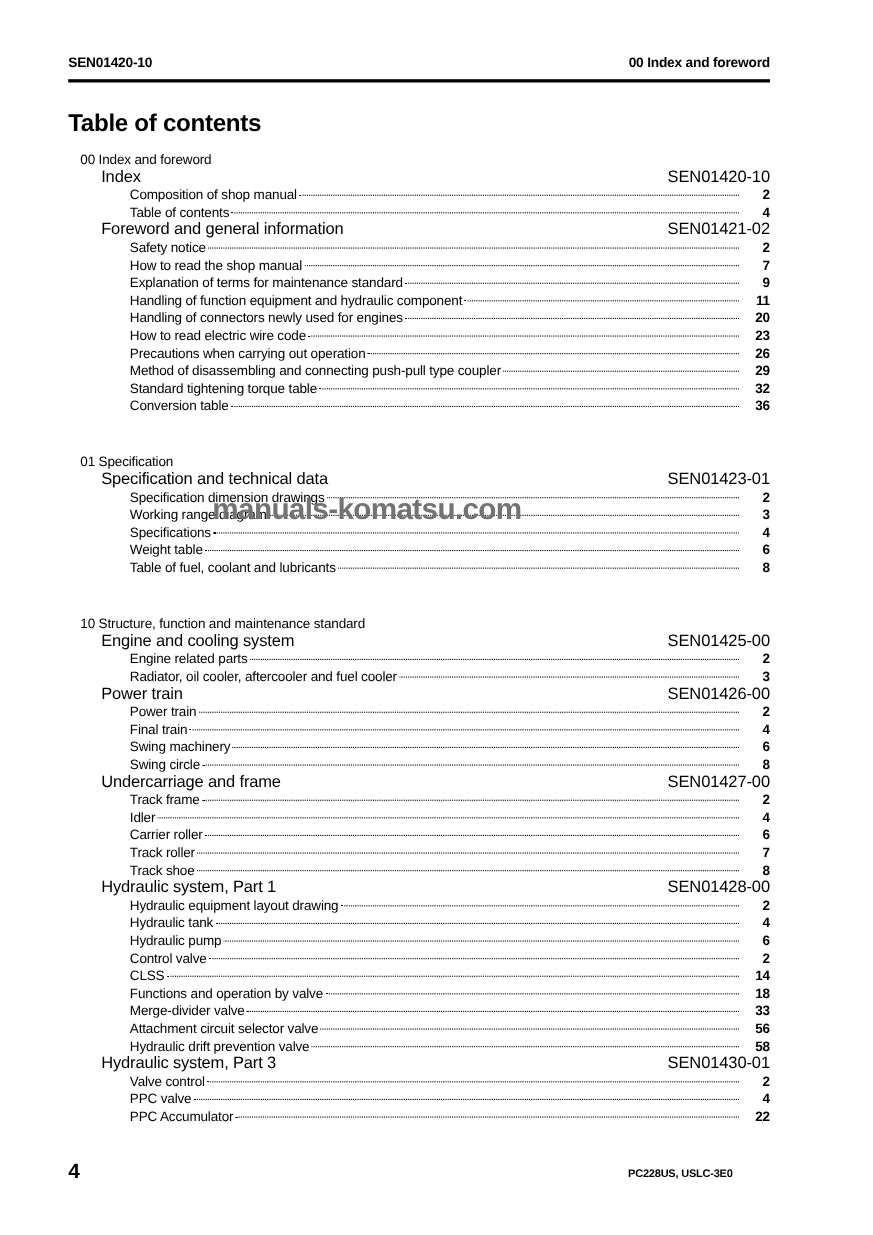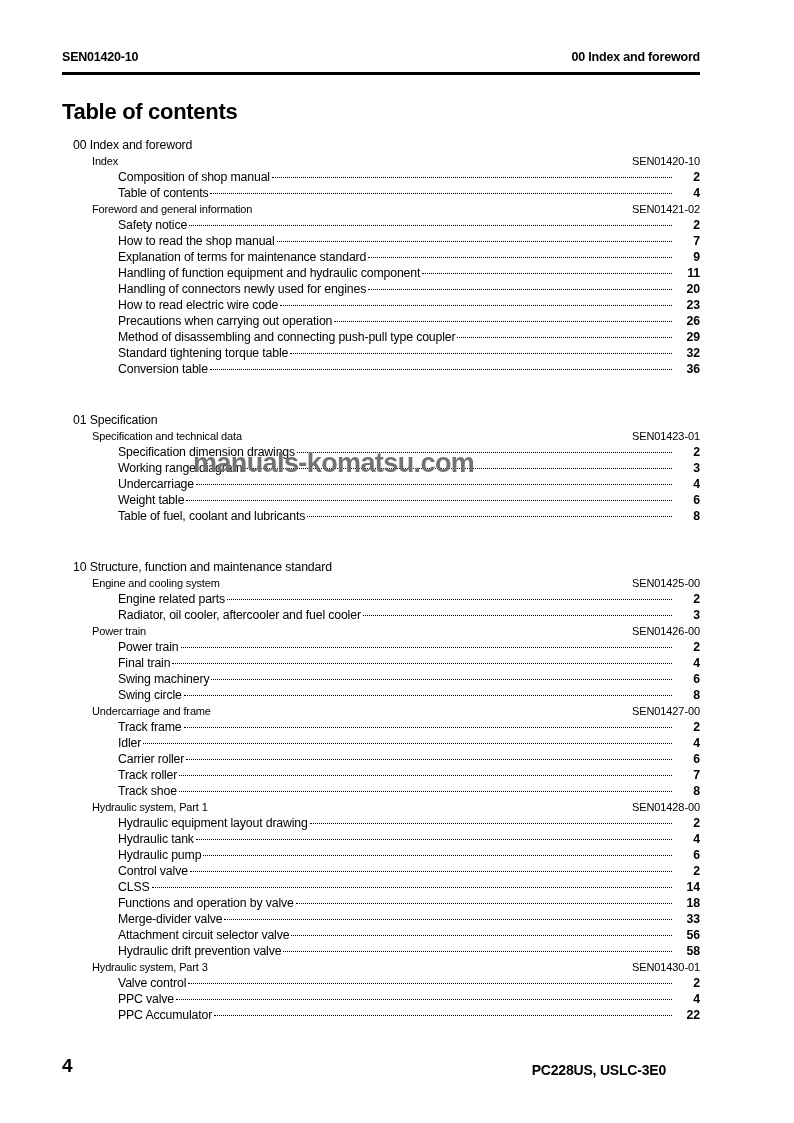--- a/index.html
+++ b/index.html
@@ -86,21 +86,21 @@
     font-size: 12.3px;
     line-height: 16px;
     padding-left: 11px;
     letter-spacing: -0.15px;
     white-space: nowrap;
   }
   .group {
     position: relative;
     display: flex;
     align-items: flex-start;
-    font-size: 11px;
+    font-size: 15px;
     line-height: 16px;
     padding-left: 30px;
     letter-spacing: -0.15px;
     white-space: nowrap;
   }
   .group-title {
     flex: 0 0 auto;
   }
   .group-fill {
     flex: 1 1 auto;
@@ -164,21 +164,21 @@
     left: 62px;
     top: 1055px;
     font-size: 19px;
     font-weight: bold;
     white-space: nowrap;
   }
   .footer-model {
     position: absolute;
     right: 94px;
     top: 1062px;
-    font-size: 14px;
+    font-size: 10px;
     font-weight: bold;
     letter-spacing: -0.2px;
     white-space: nowrap;
   }
 </style>
 </head>
 <body>
 
 <div class="page">
 
@@ -275,21 +275,21 @@
           <span class="entry-label">Specification dimension drawings</span>
           <span class="entry-leader"></span>
           <span class="entry-page">2</span>
         </div>
         <div class="entry">
           <span class="entry-label">Working range diagram</span>
           <span class="entry-leader"></span>
           <span class="entry-page">3</span>
         </div>
         <div class="entry">
-          <span class="entry-label">Undercarriage</span>
+          <span class="entry-label">Specifications</span>
           <span class="entry-leader"></span>
           <span class="entry-page">4</span>
         </div>
         <div class="entry">
           <span class="entry-label">Weight table</span>
           <span class="entry-leader"></span>
           <span class="entry-page">6</span>
         </div>
         <div class="entry">
           <span class="entry-label">Table of fuel, coolant and lubricants</span>

